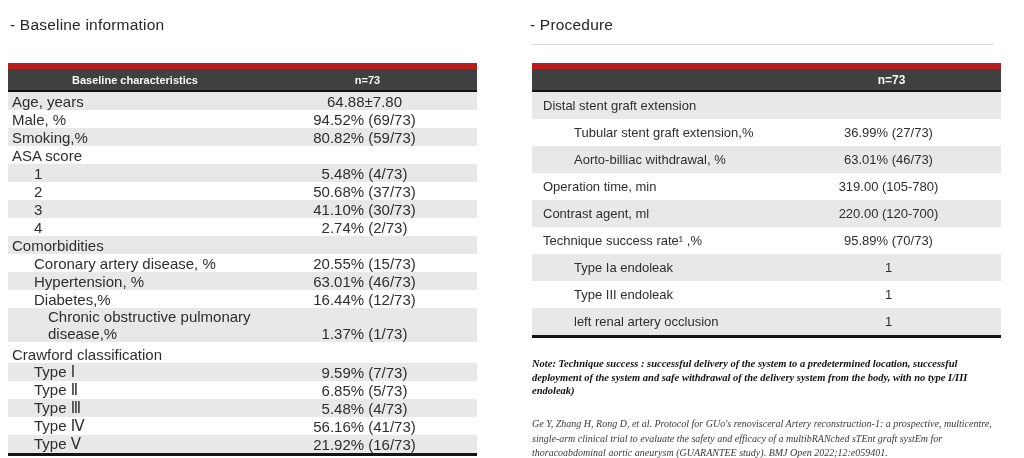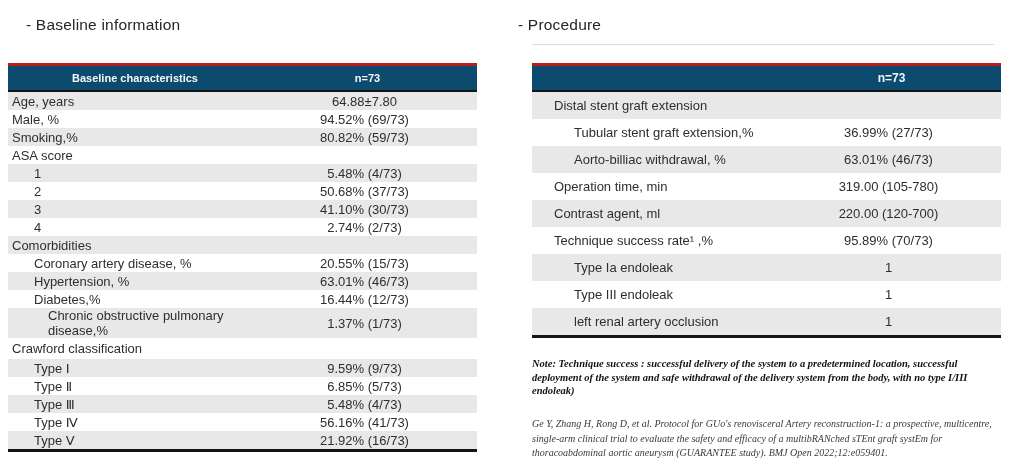--- a/index.html
+++ b/index.html
@@ -13,41 +13,41 @@
     background:#ffffff;
     overflow:hidden;
   }
   .section-title {
     position:absolute;
     font-size:15.5px;
     font-weight:500;
     color:#262626;
     letter-spacing:0.2px;
   }
-  #baseline-title { left:26px; top:16px; }
-  #procedure-title { left:518px; top:16px; }
+  #baseline-title { left:10px; top:16px; }
+  #procedure-title { left:530px; top:16px; }
   .title-underline {
     position:absolute;
     left:532px; top:44px;
     width:462px; height:1px;
     background:#dcdcdc;
   }
   .data-table {
     position:absolute;
     top:63px;
     width:469px;
     border-bottom:3px solid #141414;
   }
   #baseline-table { left:8px; }
   #procedure-table { left:532px; }
   .tbl-header {
     display:flex;
     align-items:center;
-    background:#0c4a6e;
-    border-top:3px solid #b91c1c;
+    background:#404040;
+    border-top:6px solid #b91c1c;
     border-bottom:2px solid #141414;
     height:29px;
     color:#f4f8f9;
     font-weight:bold;
     justify-content:center;
   }
   #baseline-table .tbl-header { font-size:11px; }
   #procedure-table .tbl-header { font-size:12px; }
   .hdr-label {
     flex:1;
@@ -57,28 +57,28 @@
     width:215px;
     text-align:center;
     padding-right:4px;
   }
   .tbl-row {
     display:flex;
     align-items:center;
     color:#2e2e2e;
   }
   .tbl-row.shaded { background:#e8e8e8; }
-  #baseline-table .tbl-row { min-height:18px; font-size:13px; }
+  #baseline-table .tbl-row { min-height:18px; font-size:15px;align-items:flex-end; }
   #baseline-table .tbl-row:nth-child(13) { min-height:28px;padding-left:14px; }
   #baseline-table .tbl-row:nth-child(14) { min-height:21px; }
   #procedure-table .tbl-row { min-height:27px; font-size:13px; }
   #procedure-table .tbl-row.sub { font-size:13px; }
   .row-label { flex:1; padding-left:4px; }
   #baseline-table .row-label.ind { padding-left:26px; }
-  #procedure-table .row-label { padding-left:22px; }
+  #procedure-table .row-label { padding-left:11px; }
   #procedure-table .row-label.ind { padding-left:42px; }
   .row-value {
     width:215px;
     text-align:center;
     padding-right:10px;
     white-space:nowrap;
   }
   .note-text {
     position:absolute;
     left:532px; top:357px;
@@ -169,21 +169,21 @@
         <div class="tbl-row shaded sub">
           <div class="row-label ind">Chronic obstructive pulmonary disease,%</div>
           <div class="row-value">1.37% (1/73)</div>
         </div>
         <div class="tbl-row">
           <div class="row-label">Crawford classification</div>
           <div class="row-value"></div>
         </div>
         <div class="tbl-row shaded sub">
           <div class="row-label ind">Type Ⅰ</div>
-          <div class="row-value">9.59% (9/73)</div>
+          <div class="row-value">9.59% (7/73)</div>
         </div>
         <div class="tbl-row sub">
           <div class="row-label ind">Type Ⅱ</div>
           <div class="row-value">6.85% (5/73)</div>
         </div>
         <div class="tbl-row shaded sub">
           <div class="row-label ind">Type Ⅲ</div>
           <div class="row-value">5.48% (4/73)</div>
         </div>
         <div class="tbl-row sub">

